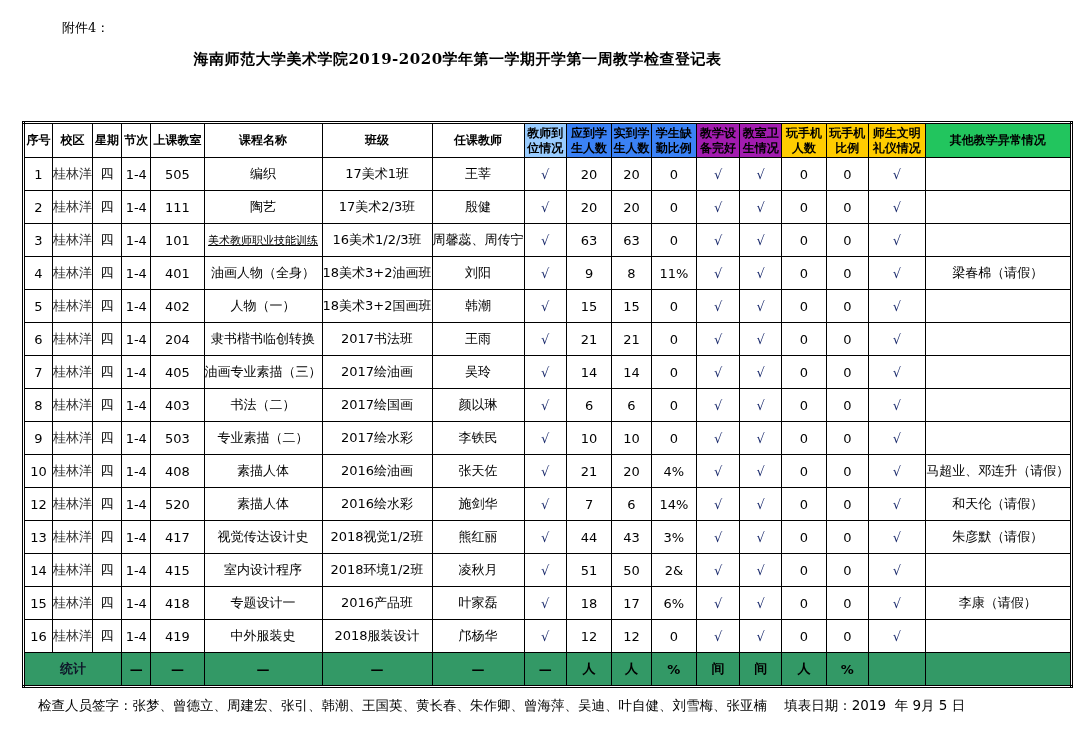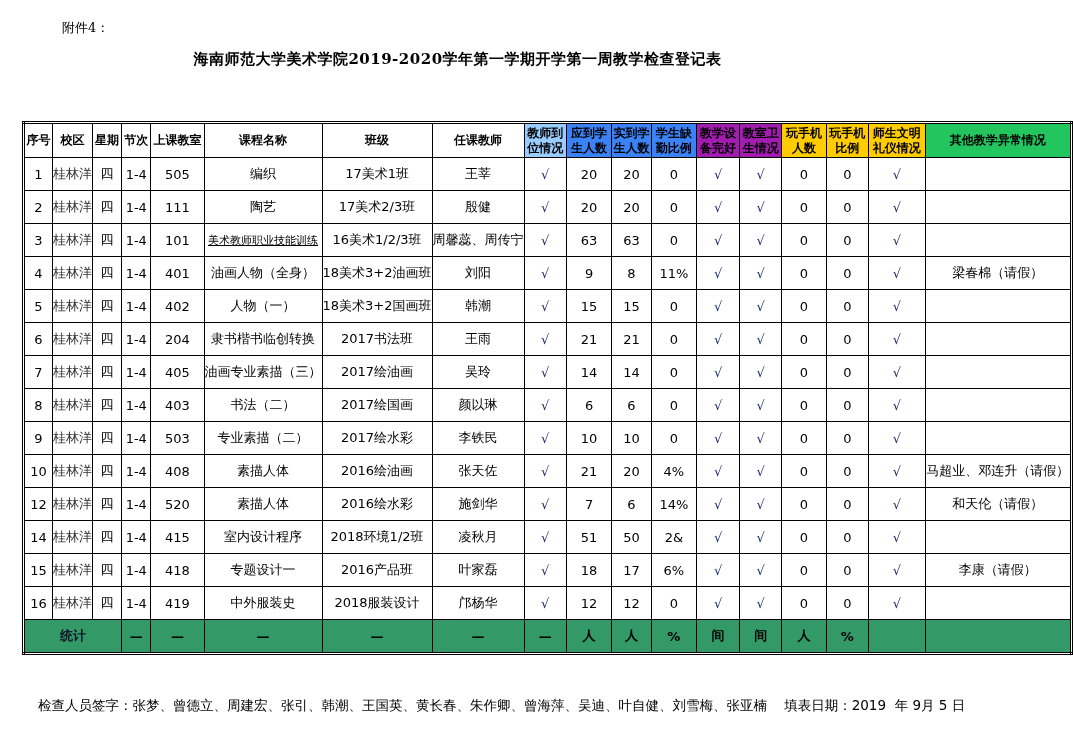--- a/index.html
+++ b/index.html
@@ -293,20 +293,40 @@
         <td>6</td>
         <td>14%</td>
         <td class="chkc">√</td>
         <td class="chk">√</td>
         <td>0</td>
         <td>0</td>
         <td class="chk">√</td>
         <td class="left">和天伦（请假）</td>
       </tr>
       <tr>
+        <td>13</td>
+        <td class="small">桂林洋</td>
+        <td>四</td>
+        <td>1-4</td>
+        <td class="room">417</td>
+        <td class="left">视觉传达设计史</td>
+        <td class="left">2018视觉1/2班</td>
+        <td class="left">熊红丽</td>
+        <td class="chk">√</td>
+        <td>44</td>
+        <td>43</td>
+        <td>3%</td>
+        <td class="chkc">√</td>
+        <td class="chk">√</td>
+        <td>0</td>
+        <td>0</td>
+        <td class="chk">√</td>
+        <td class="left">朱彦默（请假）</td>
+      </tr>
+      <tr>
         <td>14</td>
         <td class="small">桂林洋</td>
         <td>四</td>
         <td>1-4</td>
         <td class="room">415</td>
         <td class="left">室内设计程序</td>
         <td class="left">2018环境1/2班</td>
         <td class="left">凌秋月</td>
         <td class="chk">√</td>
         <td>51</td>

